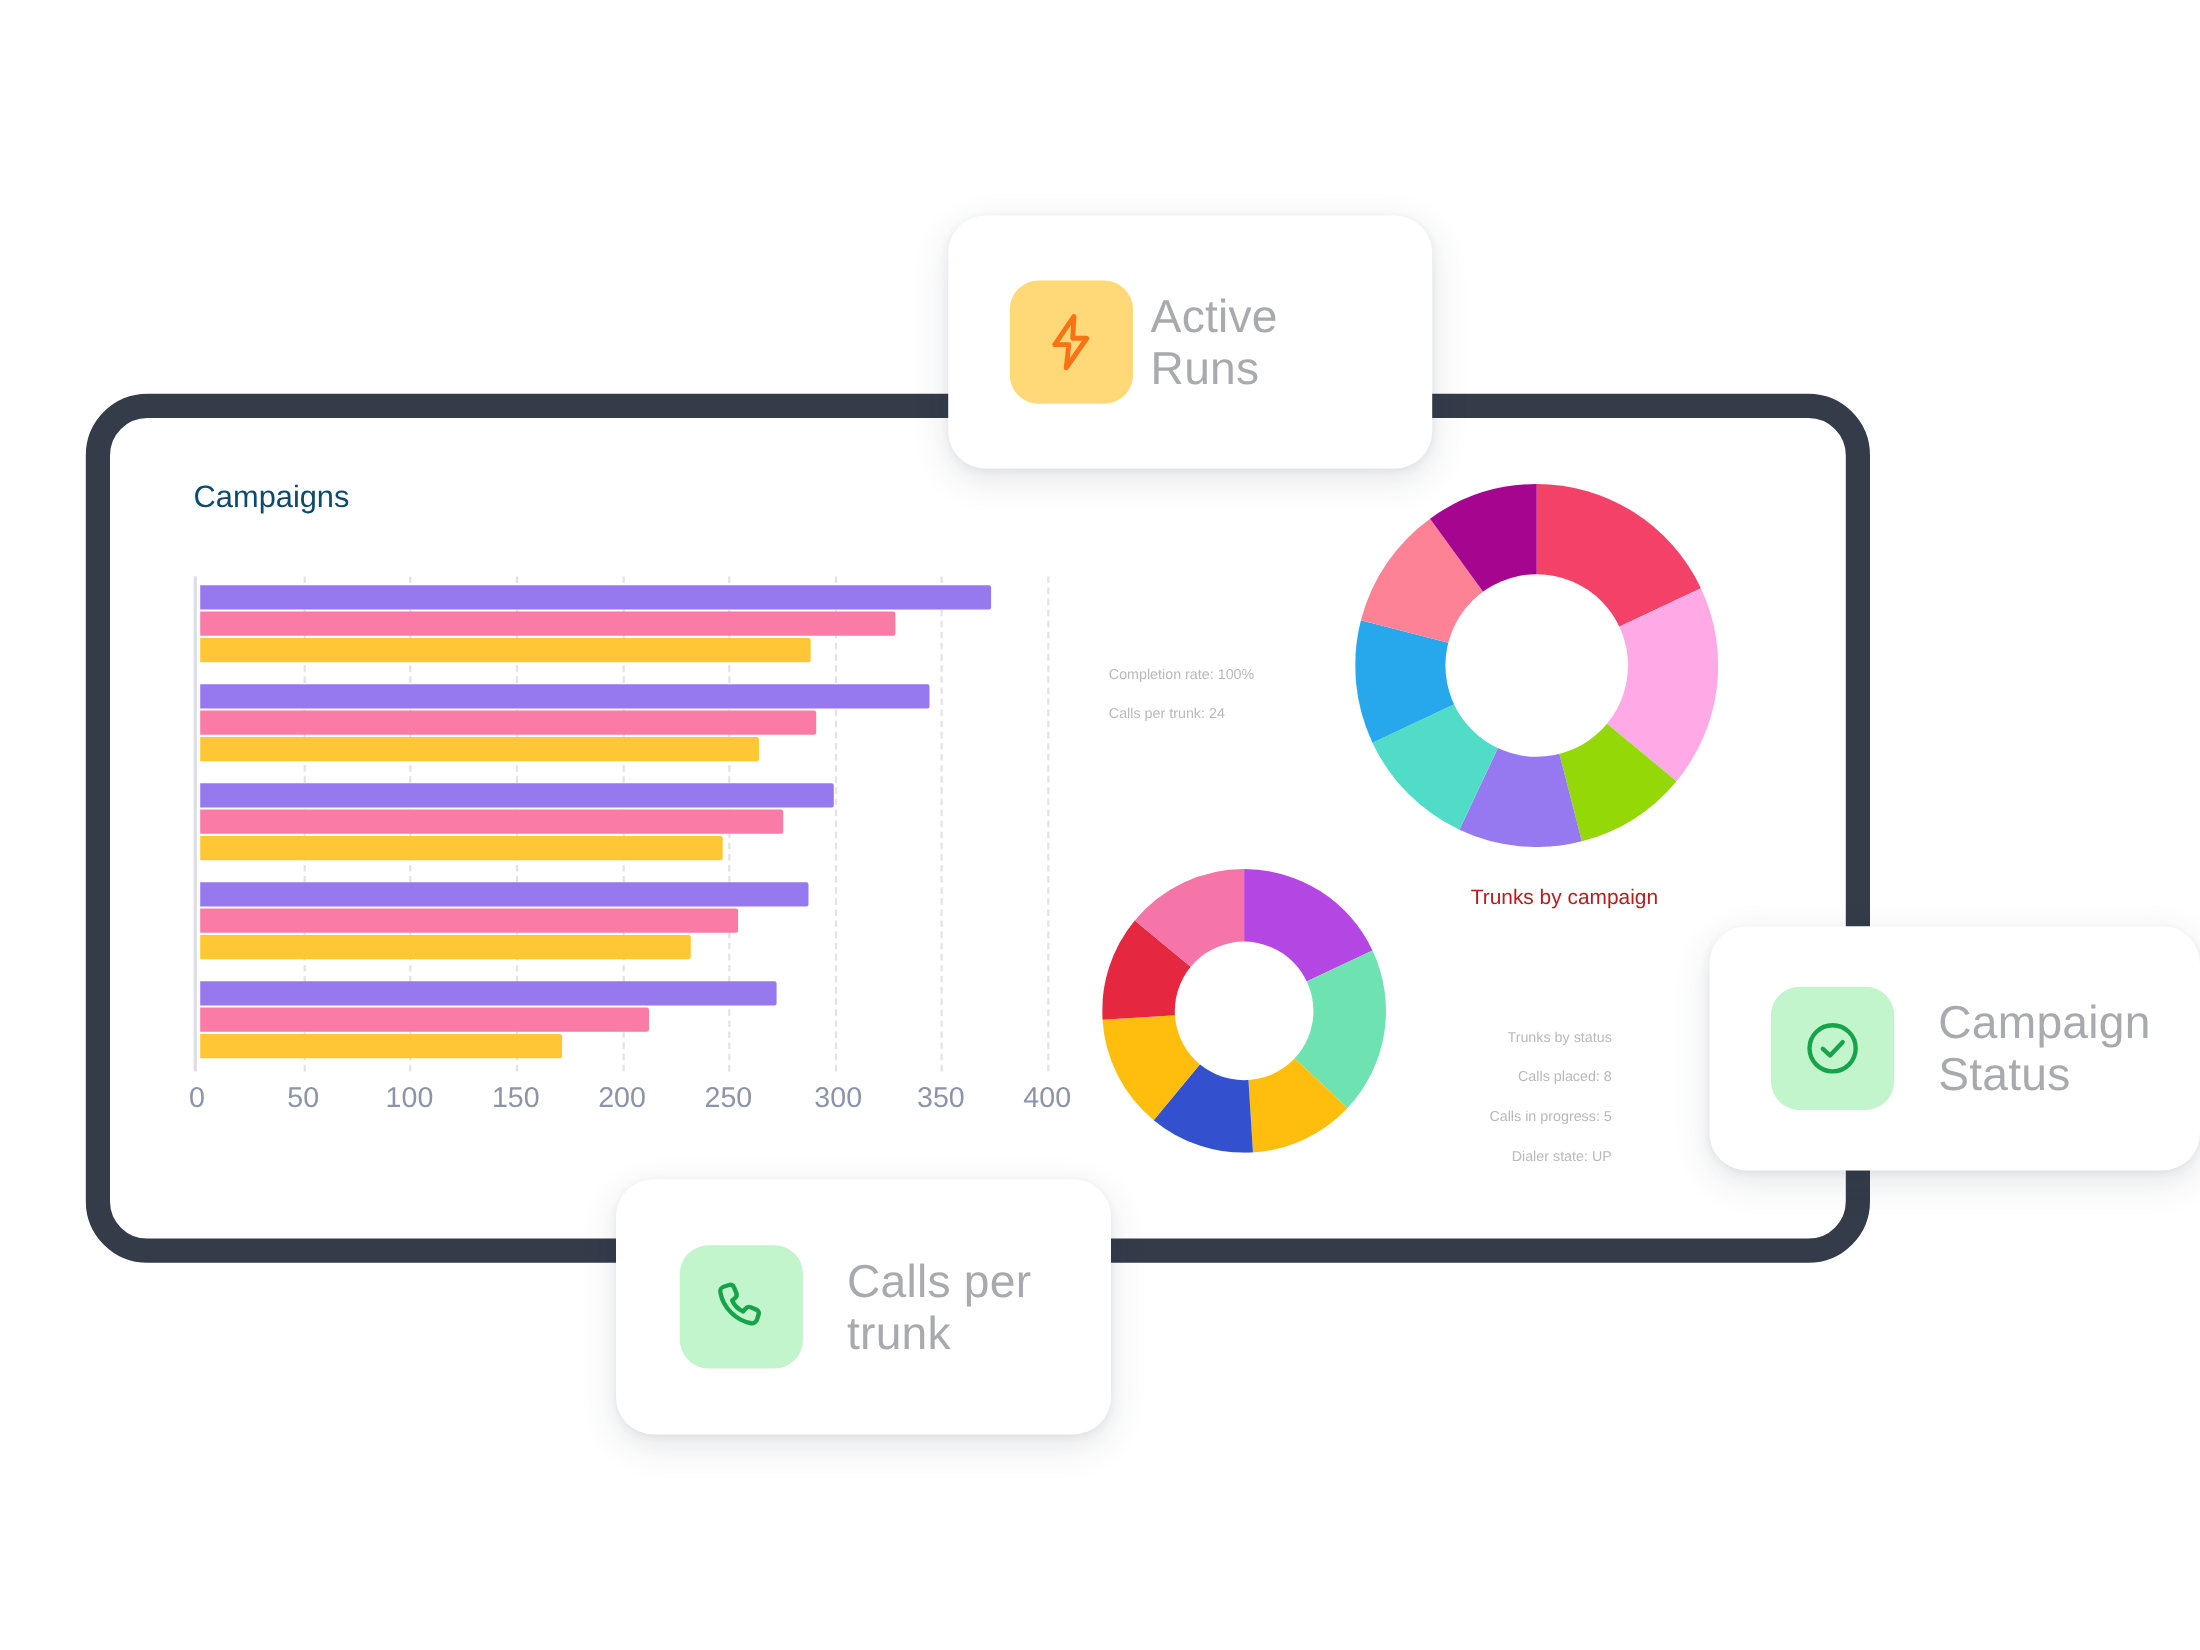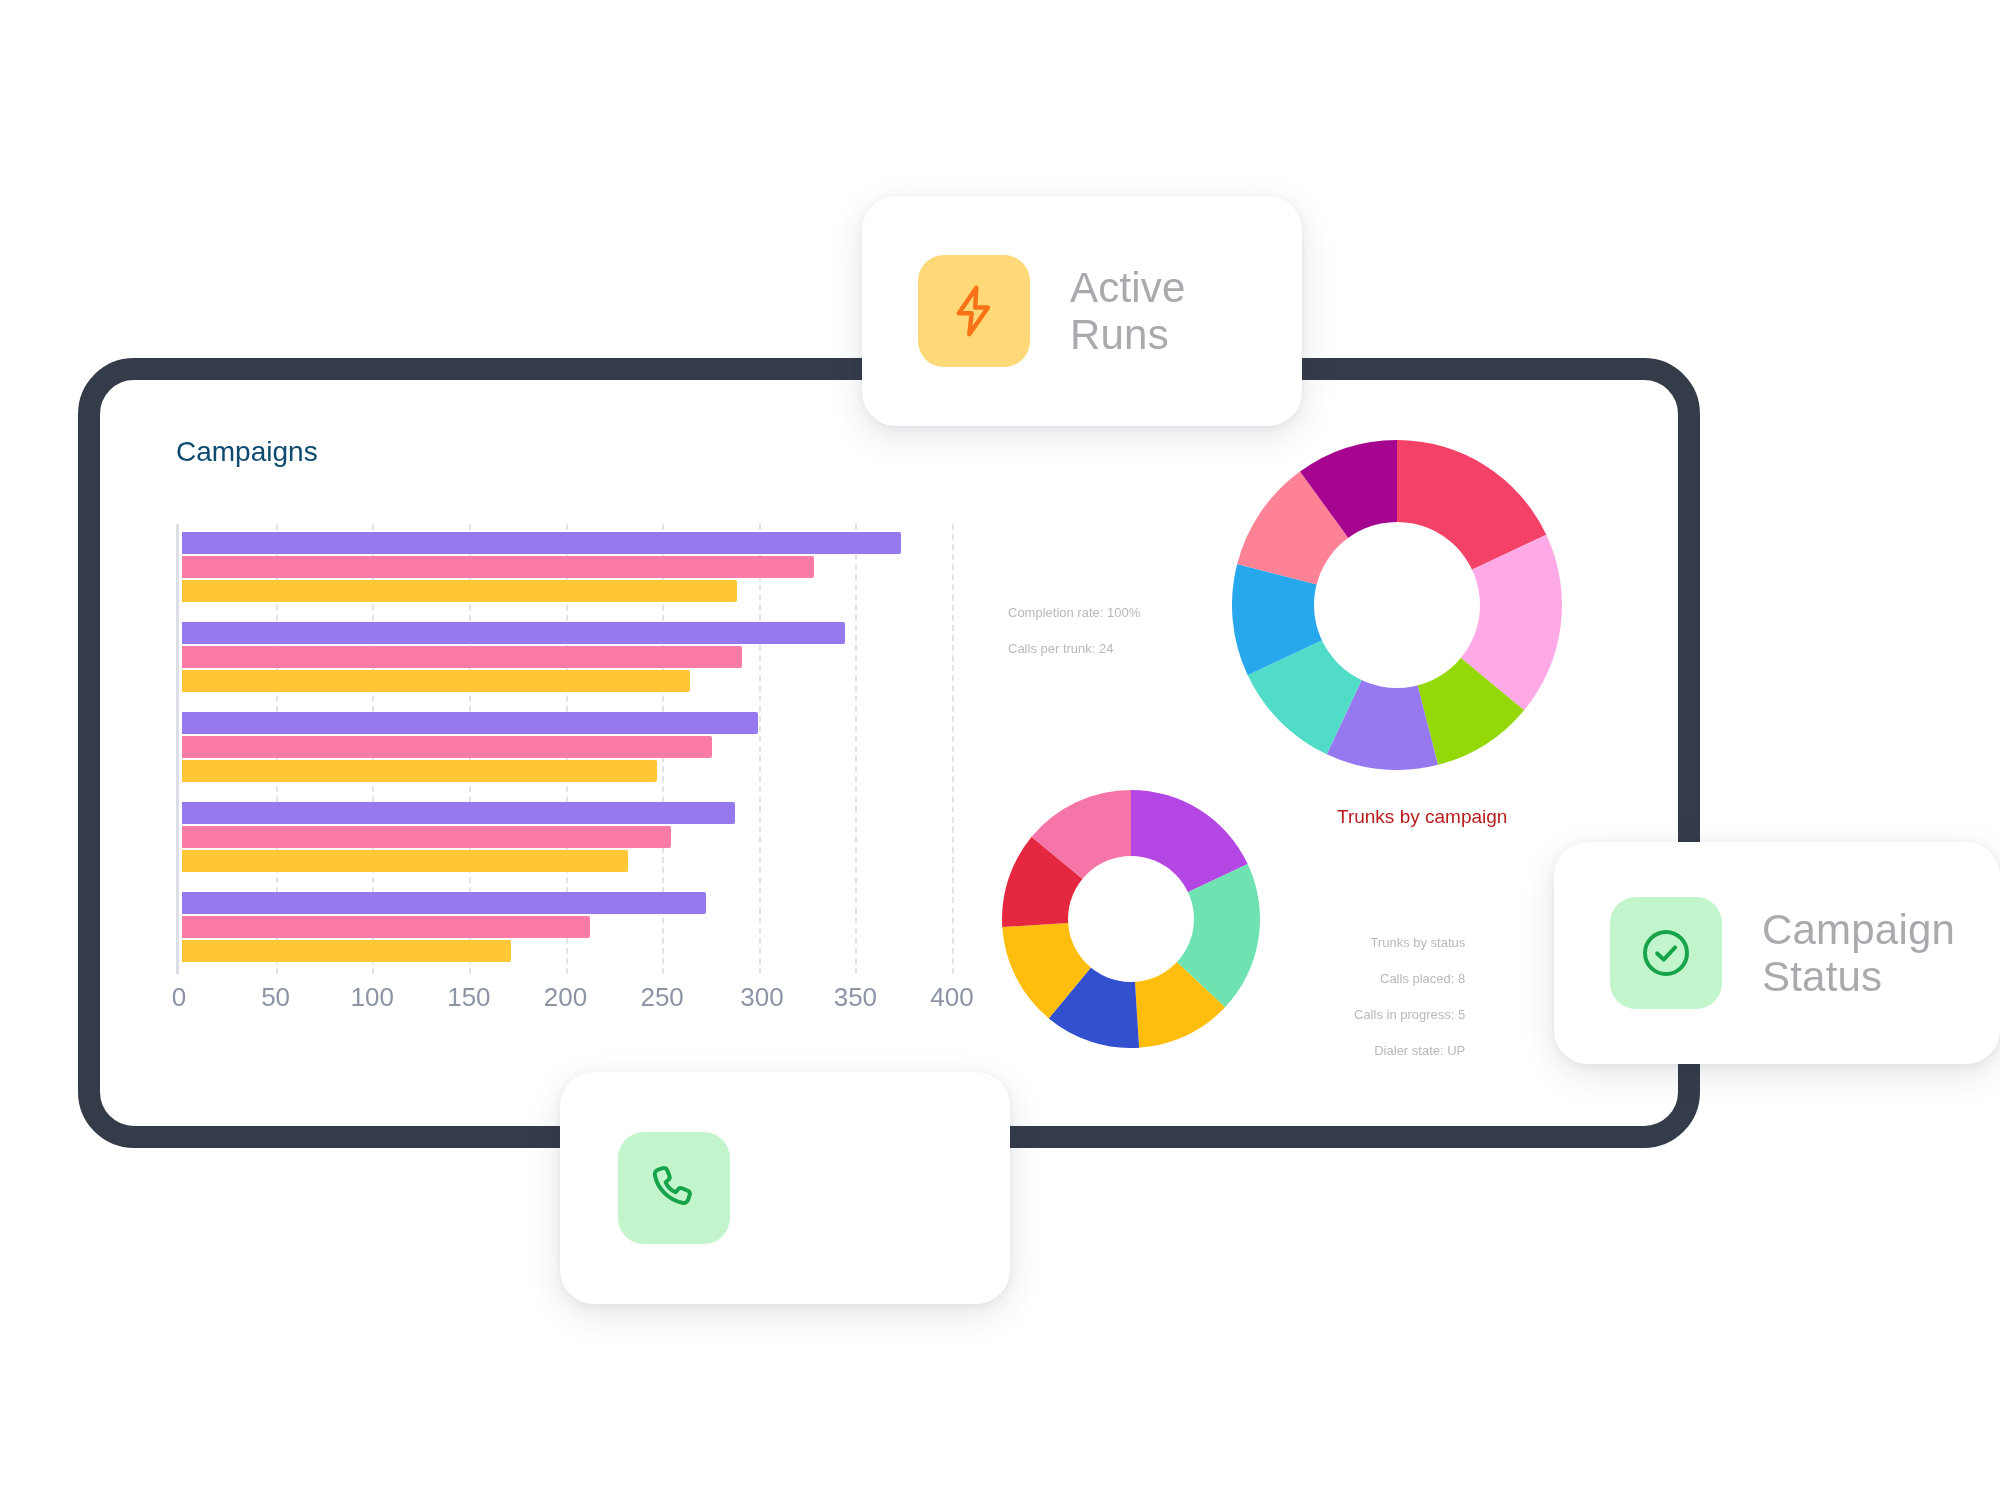--- a/index.html
+++ b/index.html
@@ -61,21 +61,21 @@
     letter-spacing: 0.2px;
     white-space: pre-line;
   }
 
   #card-active-runs {
     left: 862px;
     top: 196px;
     width: 440px;
     height: 230px;
     padding: 0 0 0 56px;
-    gap: 40px;
+    gap: 16px;
   }
   #card-campaign-status {
     left: 1554px;
     top: 842px;
     width: 446px;
     height: 222px;
     padding: 0 0 0 56px;
     gap: 40px;
   }
   #card-calls-per-trunk {
@@ -293,15 +293,17 @@
     <div class="card-label">Campaign
 Status</div>
   </div>
 
   <div class="float-card" id="card-calls-per-trunk">
     <div class="chip" id="chip-calls-per-trunk" style="background: rgb(195, 245, 205);">
       <svg width="56" height="56" viewBox="0 0 24 24" fill="none" stroke="#16a34a" stroke-width="1.7" stroke-linecap="round" stroke-linejoin="round">
         <path d="M7.2 3.5 C8 3.2 8.8 3.6 9.1 4.4 L10 6.6 C10.3 7.3 10.1 8.1 9.5 8.6 L8.4 9.5 C9.2 11.4 10.8 13 12.7 13.8 L13.6 12.7 C14.1 12.1 14.9 11.9 15.6 12.2 L17.8 13.1 C18.6 13.4 19 14.2 18.7 15 L18.1 16.9 C17.8 17.9 16.8 18.6 15.8 18.4 C9.9 17.4 4.8 12.3 3.8 6.4 C3.6 5.4 4.3 4.4 5.3 4.1 Z"></path>
       </svg>
     </div>
+    <div class="card-label">Calls per
+trunk</div>
   </div>
 
 </div>
 
 </body></html>

